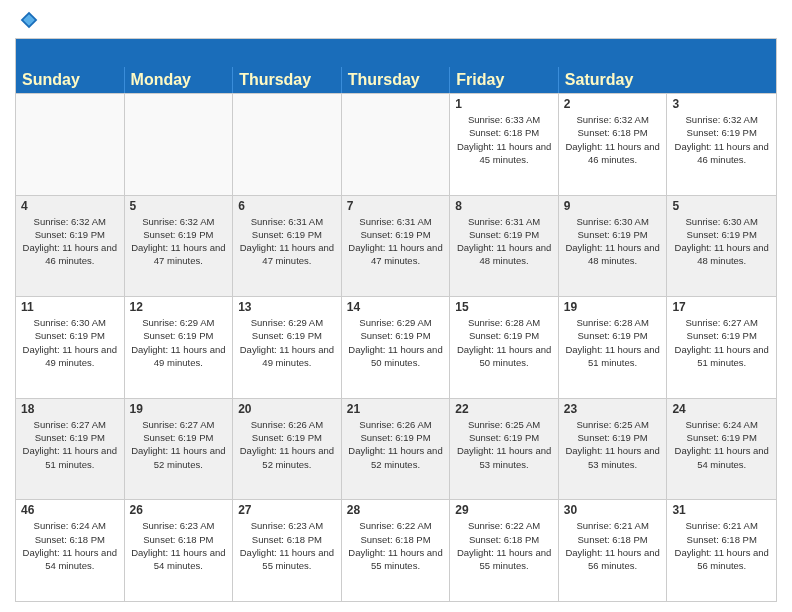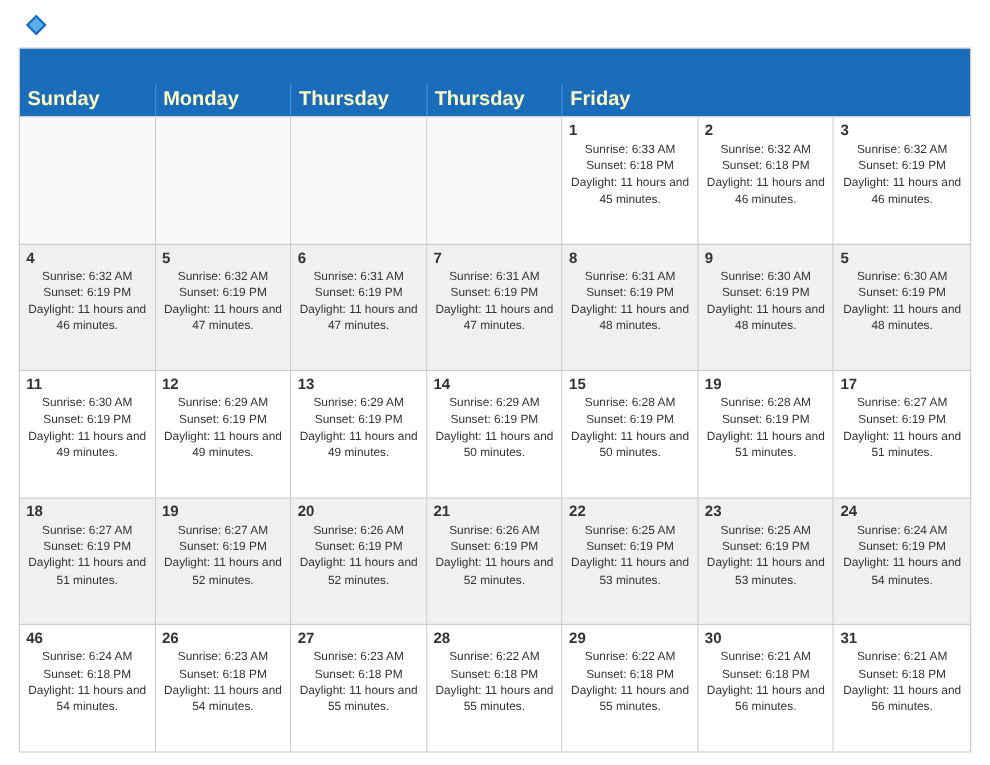--- a/index.html
+++ b/index.html
@@ -138,20 +138,21 @@
     </div>
   </div>
 
   <div class="calendar">
     <div class="cal-header">
     <div class="cal-header-cell">Sunday</div>
         <div class="cal-header-cell">Monday</div>
         <div class="cal-header-cell">Thursday</div>
         <div class="cal-header-cell">Thursday</div>
         <div class="cal-header-cell">Friday</div>
+        <div class="cal-header-cell">Saturday</div>
       </div>
     <div class="cal-body">
     <div class="cal-row">
           <div class="cal-cell empty"></div>
           <div class="cal-cell empty"></div>
           <div class="cal-cell empty"></div>
           <div class="cal-cell empty"></div>
           <div class="cal-cell">
             <span class="day-num">1</span>
             <div class="day-info">Sunrise: 6:33 AM<br>Sunset: 6:18 PM<br>Daylight: 11 hours and 45 minutes.</div>

